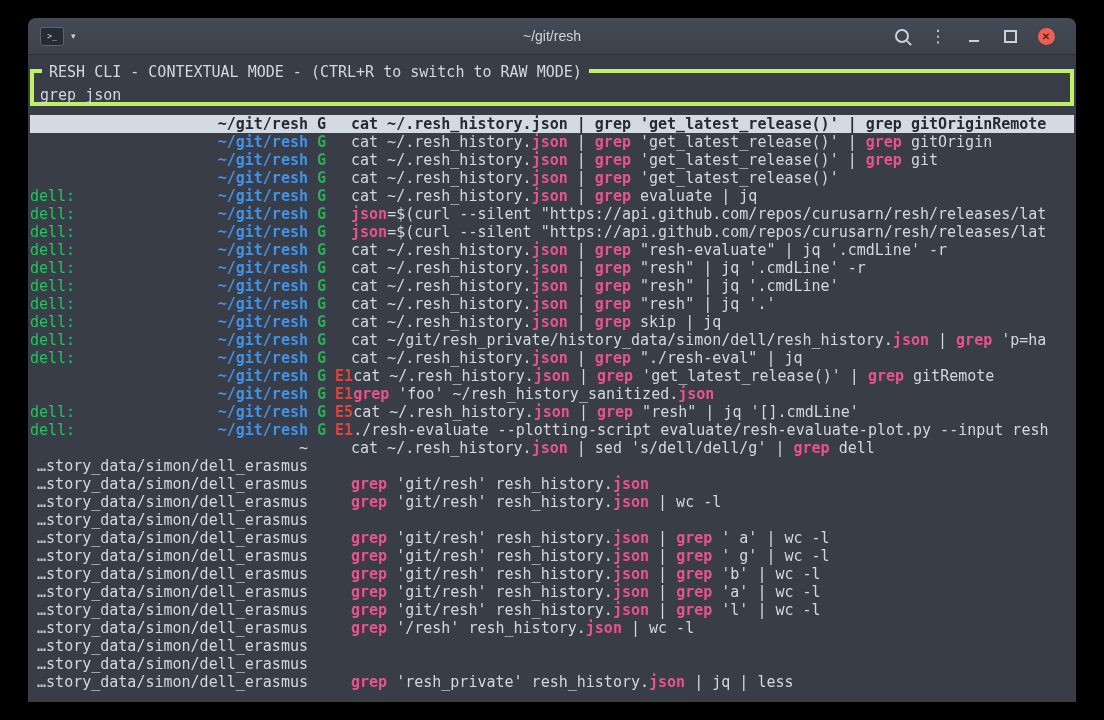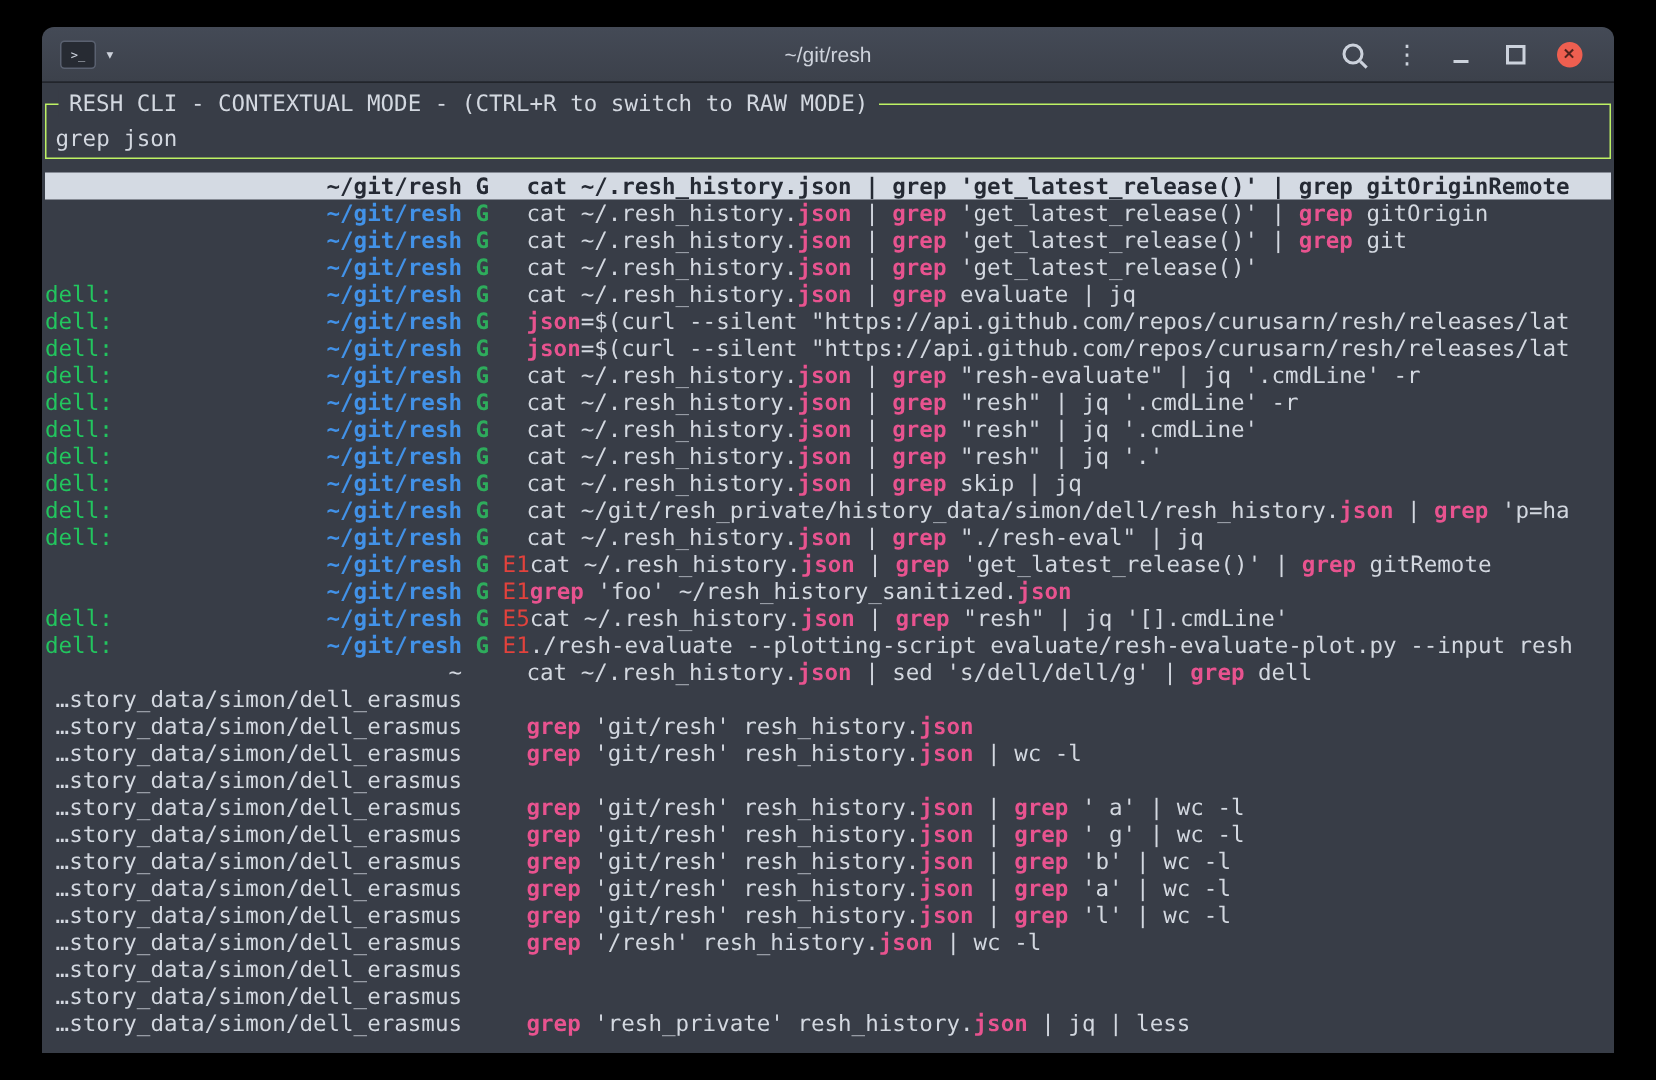--- a/index.html
+++ b/index.html
@@ -28,33 +28,33 @@
   .kebab{font-size:17px;line-height:1}
   .minbar{width:10px;height:2px;background:#ccd2dc;margin-top:9px}
   .restsq{width:9px;height:9px;border:2px solid #ccd2dc}
   .closebtn{width:17px;height:17px;border-radius:50%;background:#ee5f50;color:#52231d;
             display:flex;align-items:center;justify-content:center;font-size:10px;font-weight:bold}
 
   
   .screen{flex:1;background:#383d47;color:#d3d8e0;font-size:15px;line-height:18px;
           padding:4px 2px;overflow:hidden}
 
-  .hbox{position:relative;border:1px solid #bef264;margin:10px 0 0 0;
+  .hbox{position:relative;border:4px solid #bef264;margin:10px 0 0 0;
         padding:13px 6px 5px 6px;height:37px;box-sizing:border-box}
   .hbox-title{position:absolute;top:-10px;left:8px;background:#383d47;padding:0 7px;white-space:pre}
   .query{white-space:pre}
 
   .rows{margin-top:9px}
   .row{display:flex;height:18px;white-space:pre;overflow:hidden}
   .col-left{flex:0 0 278px;display:flex;justify-content:space-between;overflow:hidden}
   .host{color:#22c55e}
   .dir-blue{color:#4292e8;font-weight:bold}
   .col-flags{flex:0 0 auto;min-width:34px;padding-left:9px}
   .flag-ok{color:#2eac5c;font-weight:bold}
-  .flag-err{color:#e2423c;font-weight:normal}
+  .flag-err{color:#e2423c;font-weight:bold}
   .col-cmd{flex:1 1 auto;overflow:hidden}
   .hl{color:#e8538f;font-weight:bold}
 
   .row.selected{background:#d4dae3;font-weight:bold}
   .row.selected,
   .row.selected .host,
   .row.selected .dir-blue,
   .row.selected .flag-ok,
   .row.selected .flag-err,
   .row.selected .hl{color:#252a34}

